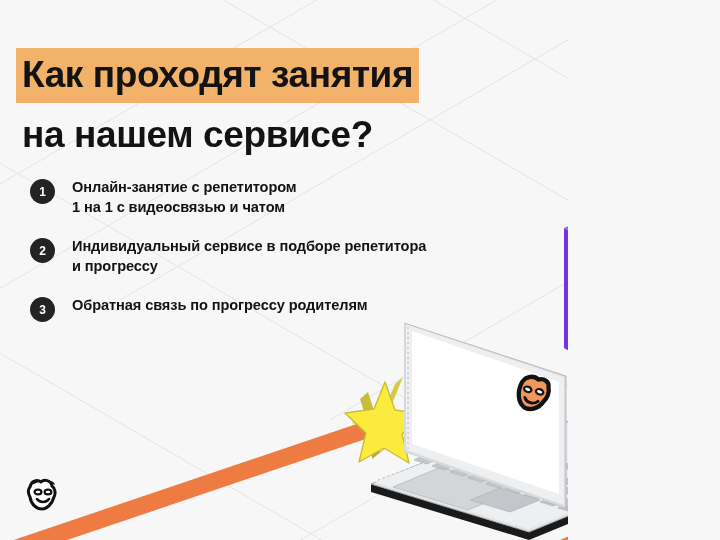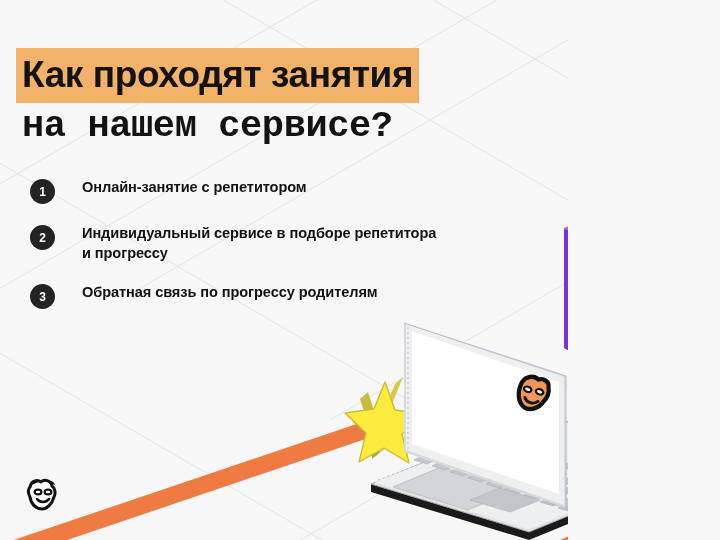--- a/index.html
+++ b/index.html
@@ -24,35 +24,35 @@
     color:#131313;
     letter-spacing:-0.4px;
     white-space:nowrap;
   }
   .title-line.hl{
     background:#F2B269;
     padding:3px 6px 5px 6px;
     margin-left:-4px;
     width:max-content;
   }
-  .title-line.plain{padding:0 6px 2px 6px;margin-left:-4px;font-family:Liberation Mono, monospace;}
+  .title-line.plain{padding:8px 6px 2px 6px;margin-left:-4px;}
 
   
   .list{position:absolute;left:30px;top:178px;width:470px;}
   .item{position:relative;display:flex;align-items:flex-start;margin-bottom:20px;}
   .badge{
     flex:0 0 auto;
     width:25px;height:25px;border-radius:50%;
     background:#232323;color:#ffffff;
     font-size:12px;font-weight:700;
     display:flex;align-items:center;justify-content:center;
     margin-top:1px;
   }
   .item-text{
-    margin-left:27px;
+    margin-left:17px;
     font-size:14.6px;
     line-height:19.5px;
     font-weight:700;
     color:#131313;
     letter-spacing:-0.1px;
   }
   .item-text .l2{display:block;}
 
   
   .illo{position:absolute;left:0;top:0;width:720px;height:540px;pointer-events:none;}
@@ -100,20 +100,21 @@
     <span class="title-line hl">Как проходят занятия</span>
     <span class="title-line plain">на нашем сервисе?</span>
   </div>
 
   <div class="list">
 
     <div class="item">
       <div class="badge">1</div>
       <div class="item-text">
         <span>Онлайн-занятие с репетитором</span>
+        <span class="l2">1 на 1 с видеосвязью и чатом</span>
       </div>
     </div>
 
     <div class="item">
       <div class="badge">2</div>
       <div class="item-text">
         <span>Индивидуальный сервисе в подборе репетитора</span>
         <span class="l2">и прогрессу</span>
       </div>
     </div>

